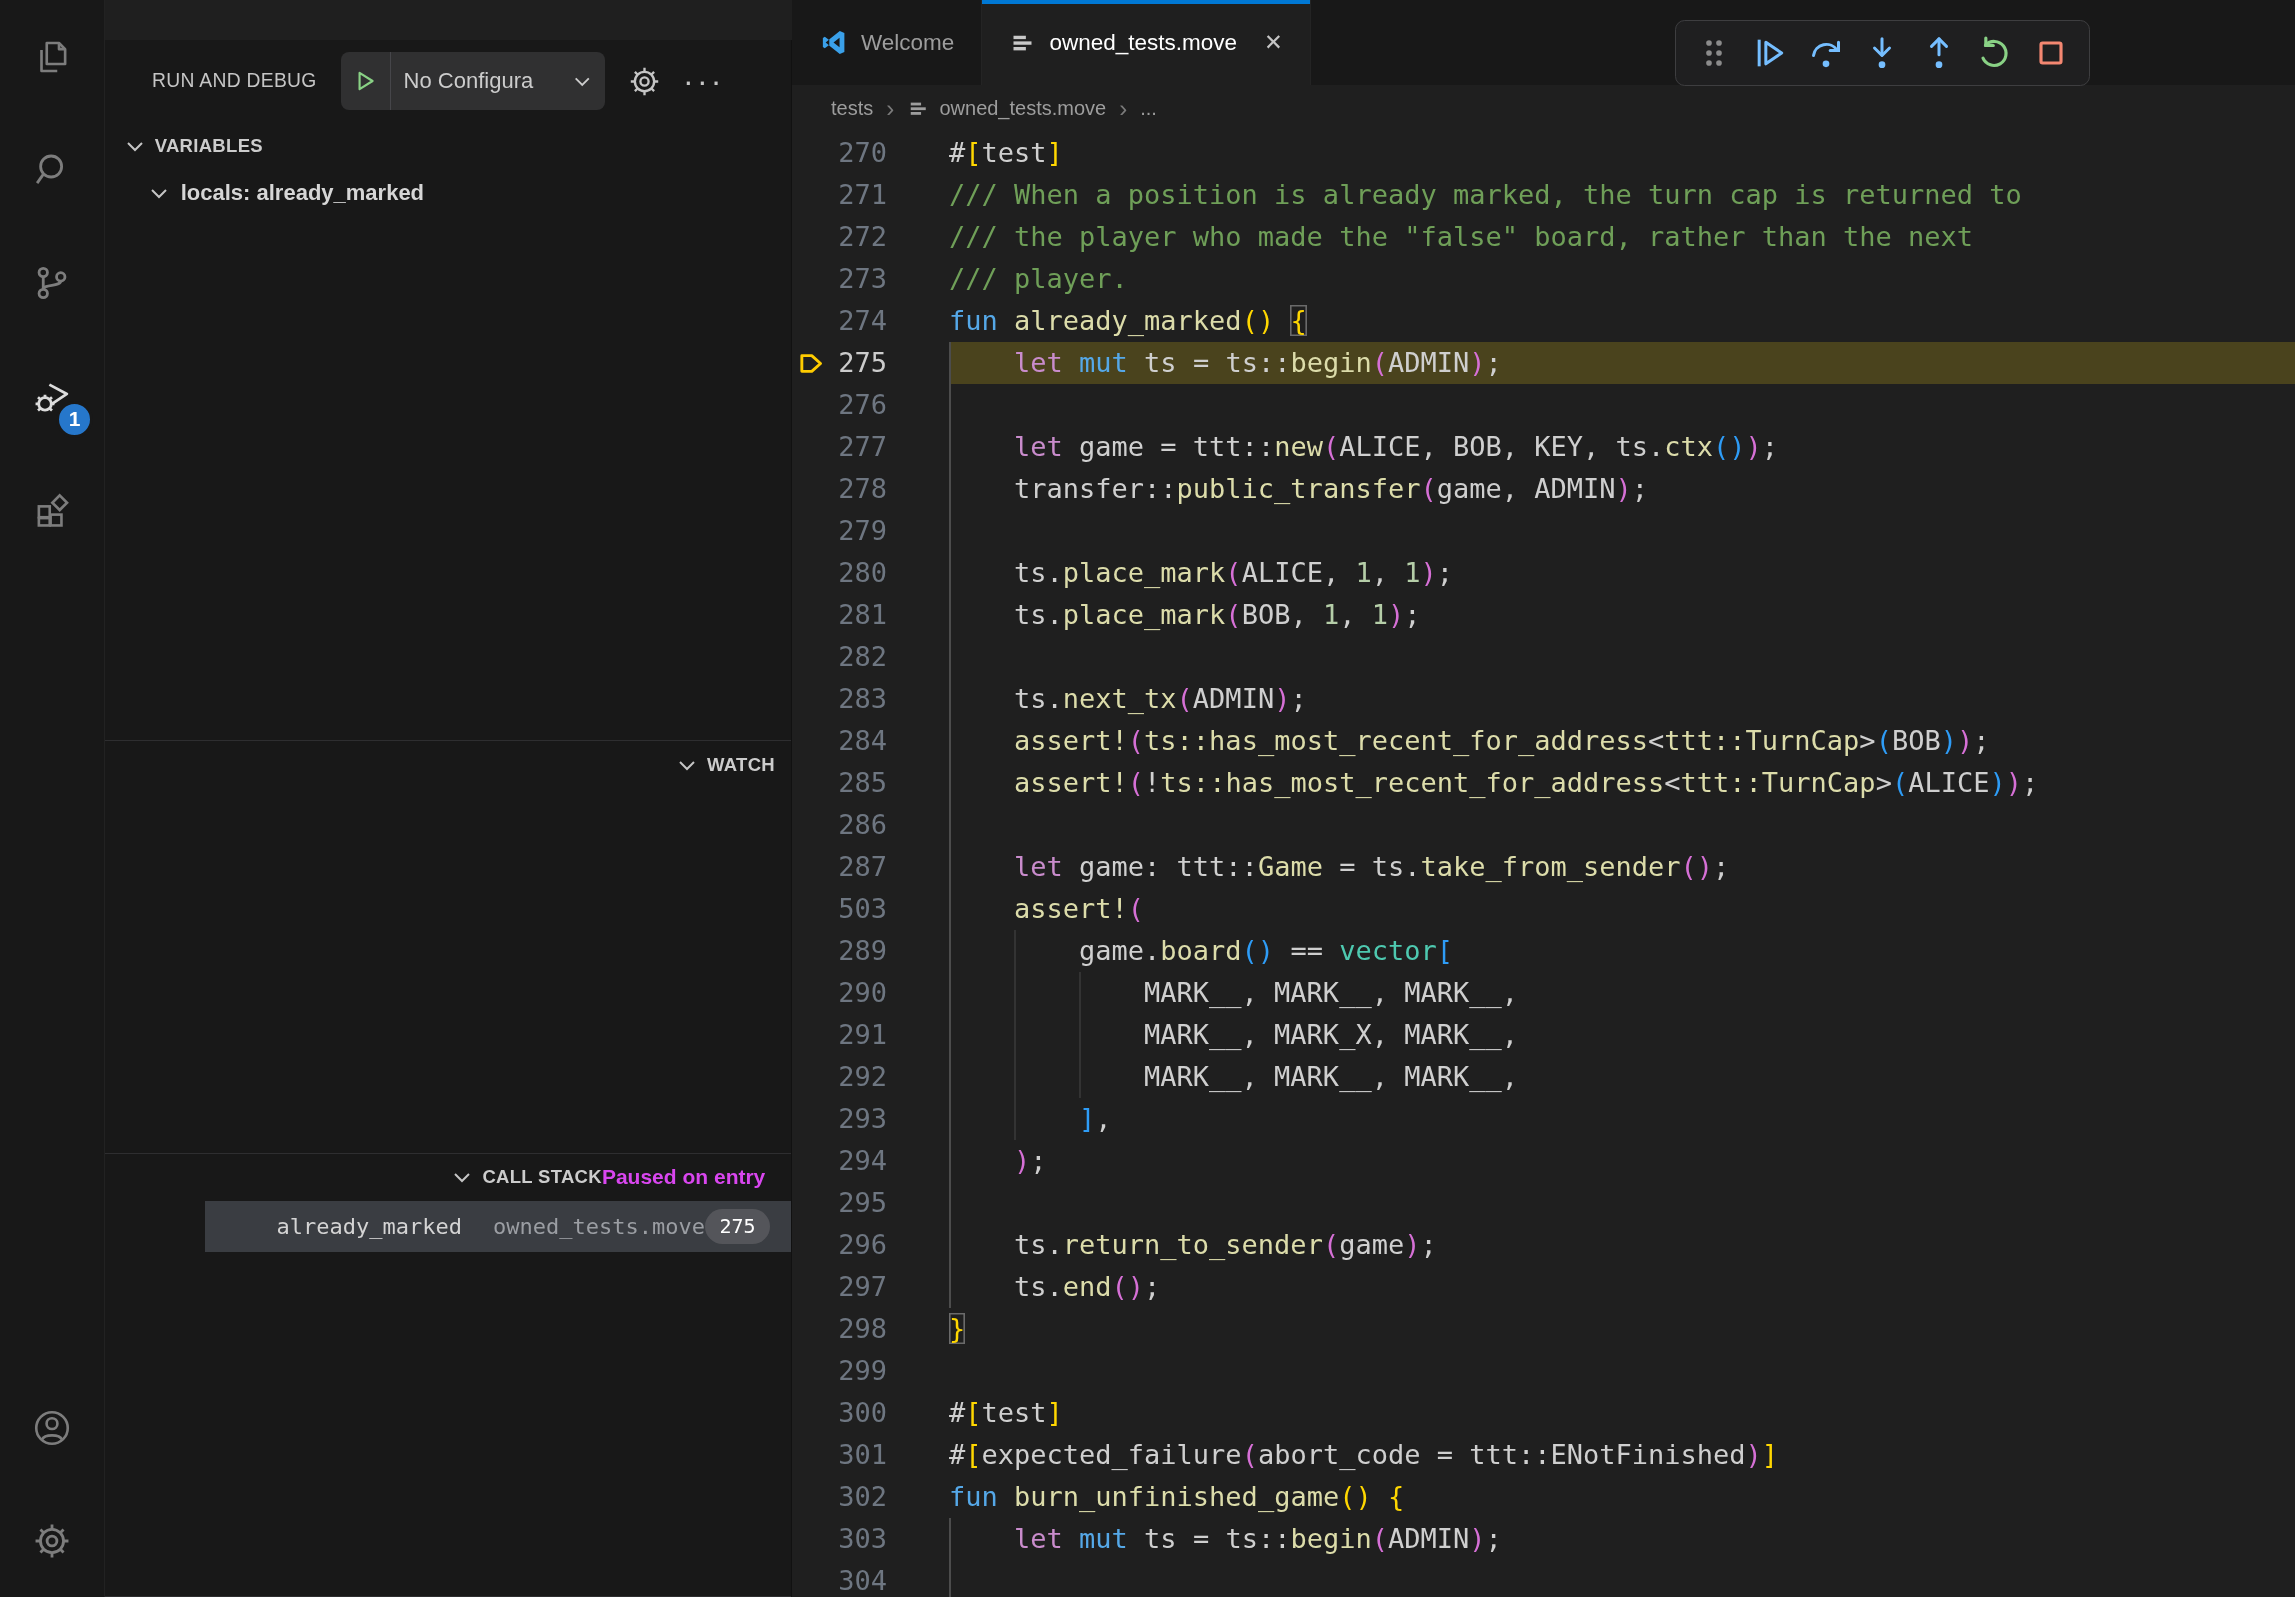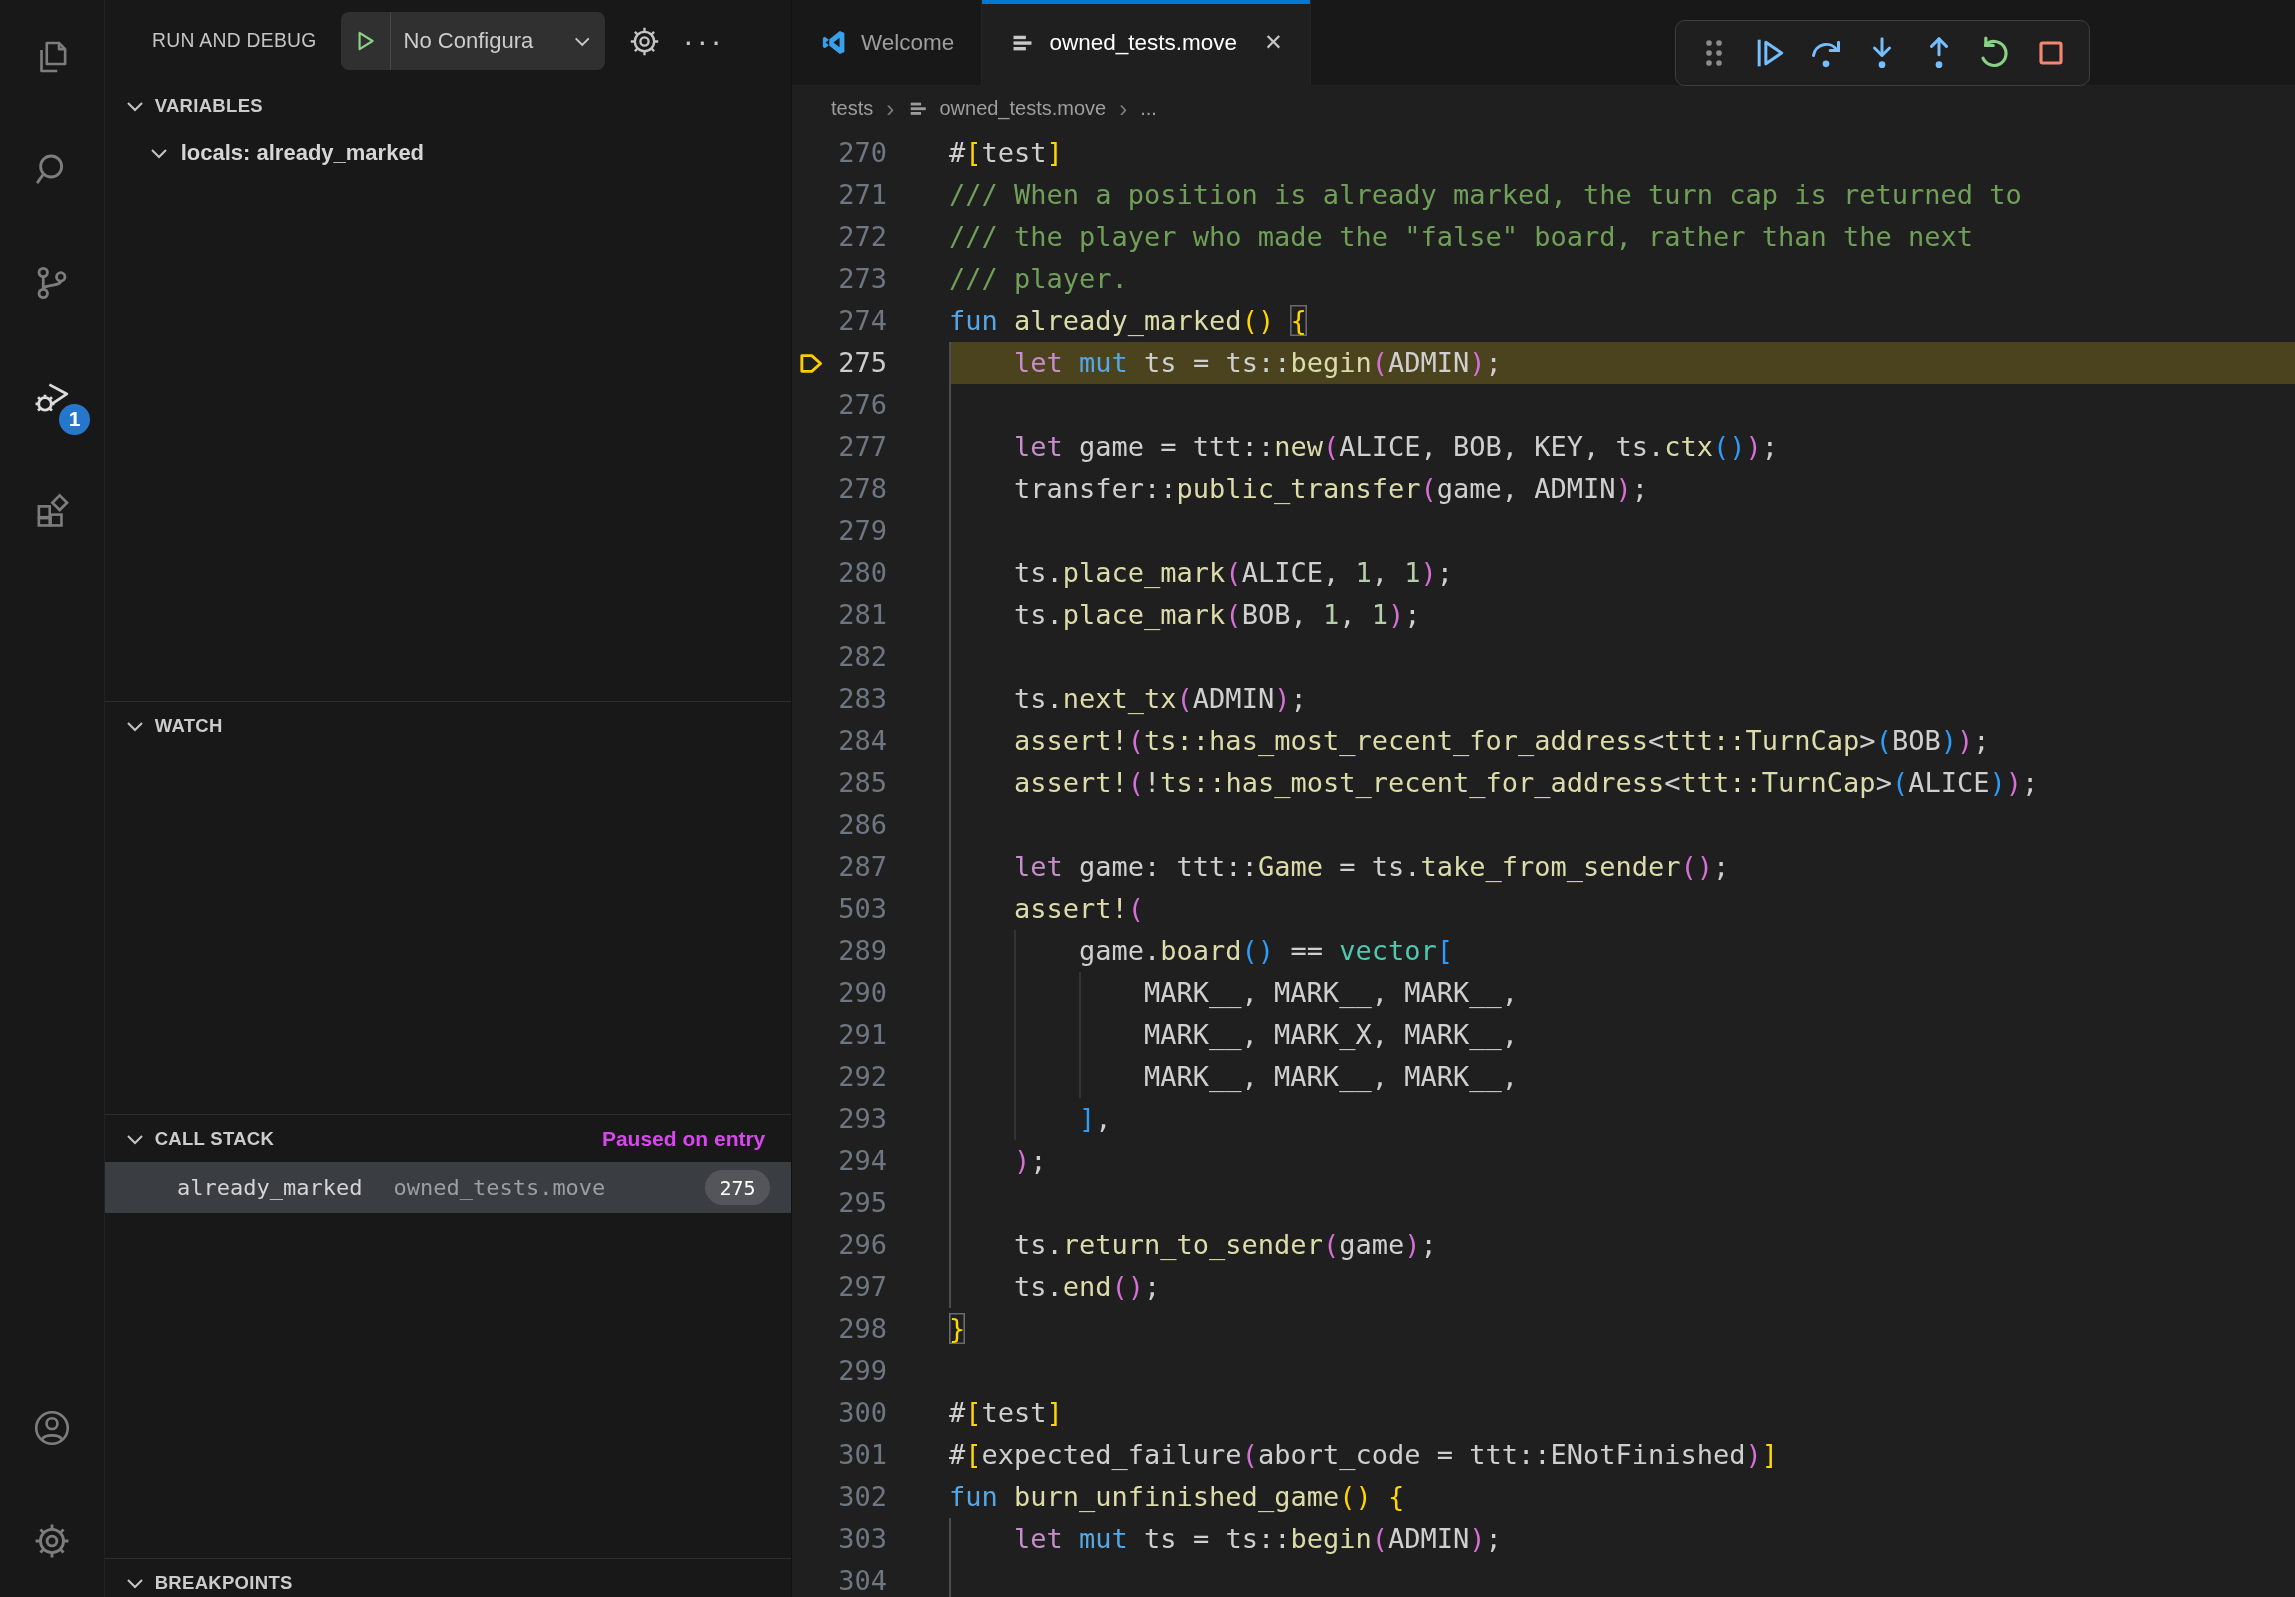--- a/index.html
+++ b/index.html
@@ -8,37 +8,37 @@
 
   
   .activitybar { width:105px; background:#181818; display:flex; flex-direction:column; align-items:center; flex-shrink:0; border-right:0.8px solid #222; }
   .ab-icon { width:105px; height:113px; display:flex; align-items:center; justify-content:center; position:relative; color:#7d7d7d; cursor:pointer; }
   .ab-icon svg { width:42px; height:42px; }
   .ab-icon.active { color:#dcdcdc; }
   .ab-spacer { flex:1; }
   .ab-badge { position:absolute; right:11.3px; bottom:14.5px; min-width:37px; height:37px; border-radius:50%; background:#2677cb; border:3.2px solid #181818; color:#fff; font-size:21px; font-weight:700; display:flex; align-items:center; justify-content:center; }
 
   
-  .sidebar { width:687px; background:#181818; flex-shrink:0; display:flex; flex-direction:column; border-right:0.8px solid #111; }
+  .sidebar { width:687px; background:#181818; flex-shrink:0; display:flex; flex-direction:column; border-right:0.8px solid #111;margin-top:40px; }
   .sb-header { height:82px; display:flex; align-items:center; padding-left:47px; flex-shrink:0; }
   .sb-title { font-size:19.3px; color:#c5c5c5; letter-spacing:0.3px; white-space:nowrap; }
   .cfg-btn { margin-left:24px; width:264px; height:58px; background:#303031; border-radius:8px; display:flex; align-items:center; overflow:hidden; cursor:pointer; }
   .cfg-play { width:50px; height:100%; display:flex; align-items:center; justify-content:center; border-right:1.6px solid #46464a; }
   .cfg-label { flex:1; font-size:22px; color:#cccccc; padding-left:13px; white-space:nowrap; overflow:hidden; }
   .cfg-chevron { padding:0 11.3px 0 1.6px; display:flex; }
   .sb-iconbtn { margin-left:22.5px; color:#c5c5c5; cursor:pointer; display:flex; }
   .sb-iconbtn svg { width:35px; height:35px; }
   .ellipsis { font-size:32px; color:#c5c5c5; letter-spacing:3.2px; line-height:16px; margin-left:21px; cursor:pointer; }
 
   .sb-section { display:flex; flex-direction:column; overflow:hidden; }
   .sb-sec-head { height:47px; display:flex; align-items:center; padding:0 16px 0 17.7px; flex-shrink:0; cursor:pointer; }
   .sb-sec-head .chev { display:flex; margin-right:8px; }
   .sb-sec-label { font-size:18.5px; font-weight:700; color:#cccccc; letter-spacing:0.3px; }
   .sb-sec-status { margin-left:auto; font-size:21px; font-weight:700; color:#d946ef; padding-right:9.7px; }
-  .sec-border { border-top:1.6px solid #2e2e30; }
+  .sec-border { border-top:1.6px solid #2e2e30;align-items:flex-end; }
   .locals-row { height:47px; display:flex; align-items:center; padding-left:42px; cursor:pointer; }
   .locals-row .chev { display:flex; margin-right:9.7px; }
   .locals-label { font-size:22px; font-weight:700; color:#d6d6d6; }
   .cs-row { height:51px; background:#3a3d42; display:flex; align-items:center; padding:0 21px 0 72px; cursor:pointer; }
   .cs-name { font-family:"DejaVu Sans Mono", monospace; font-size:22px; color:#d4d4d4; }
   .cs-file { font-family:"DejaVu Sans Mono", monospace; font-size:22px; color:#9b9ea3; margin-left:31px; }
   .cs-badge { margin-left:auto; background:#54555a; color:#ffffff; font-size:20px; font-family:"DejaVu Sans Mono", monospace; border-radius:19.3px; padding:5.6px 14.5px; }
   .chev svg { width:24px; height:24px; }
 
   

